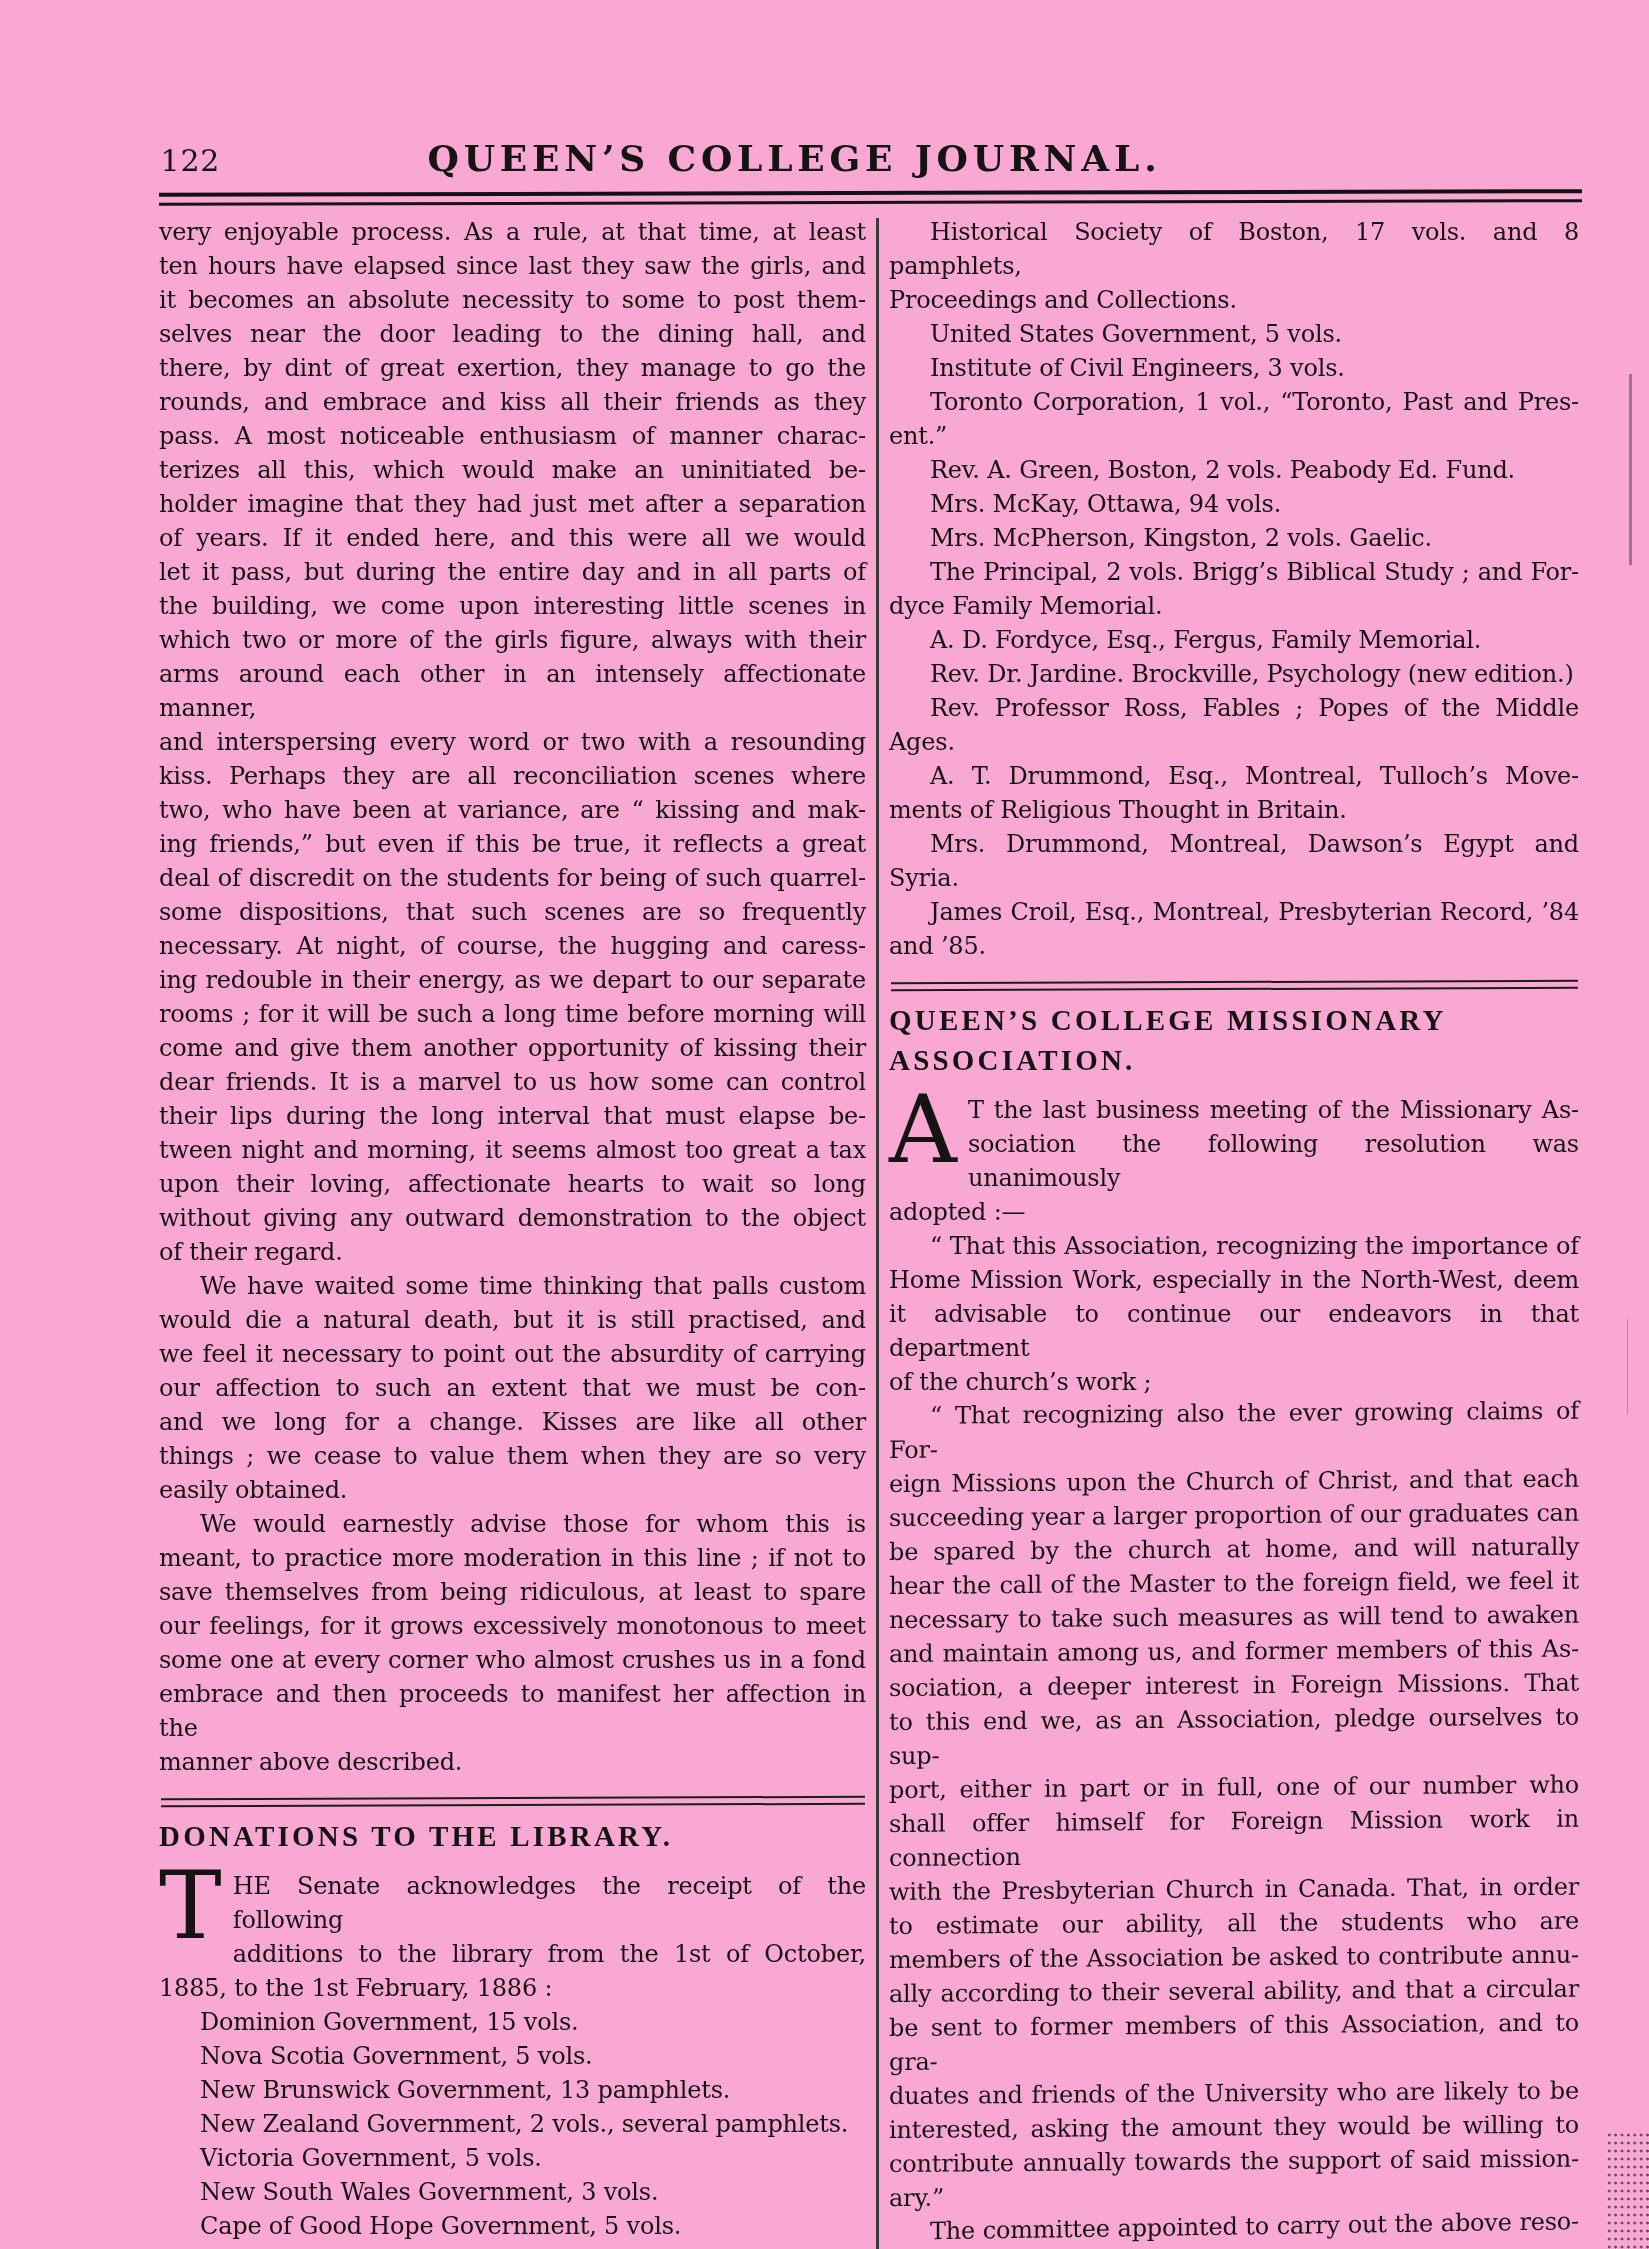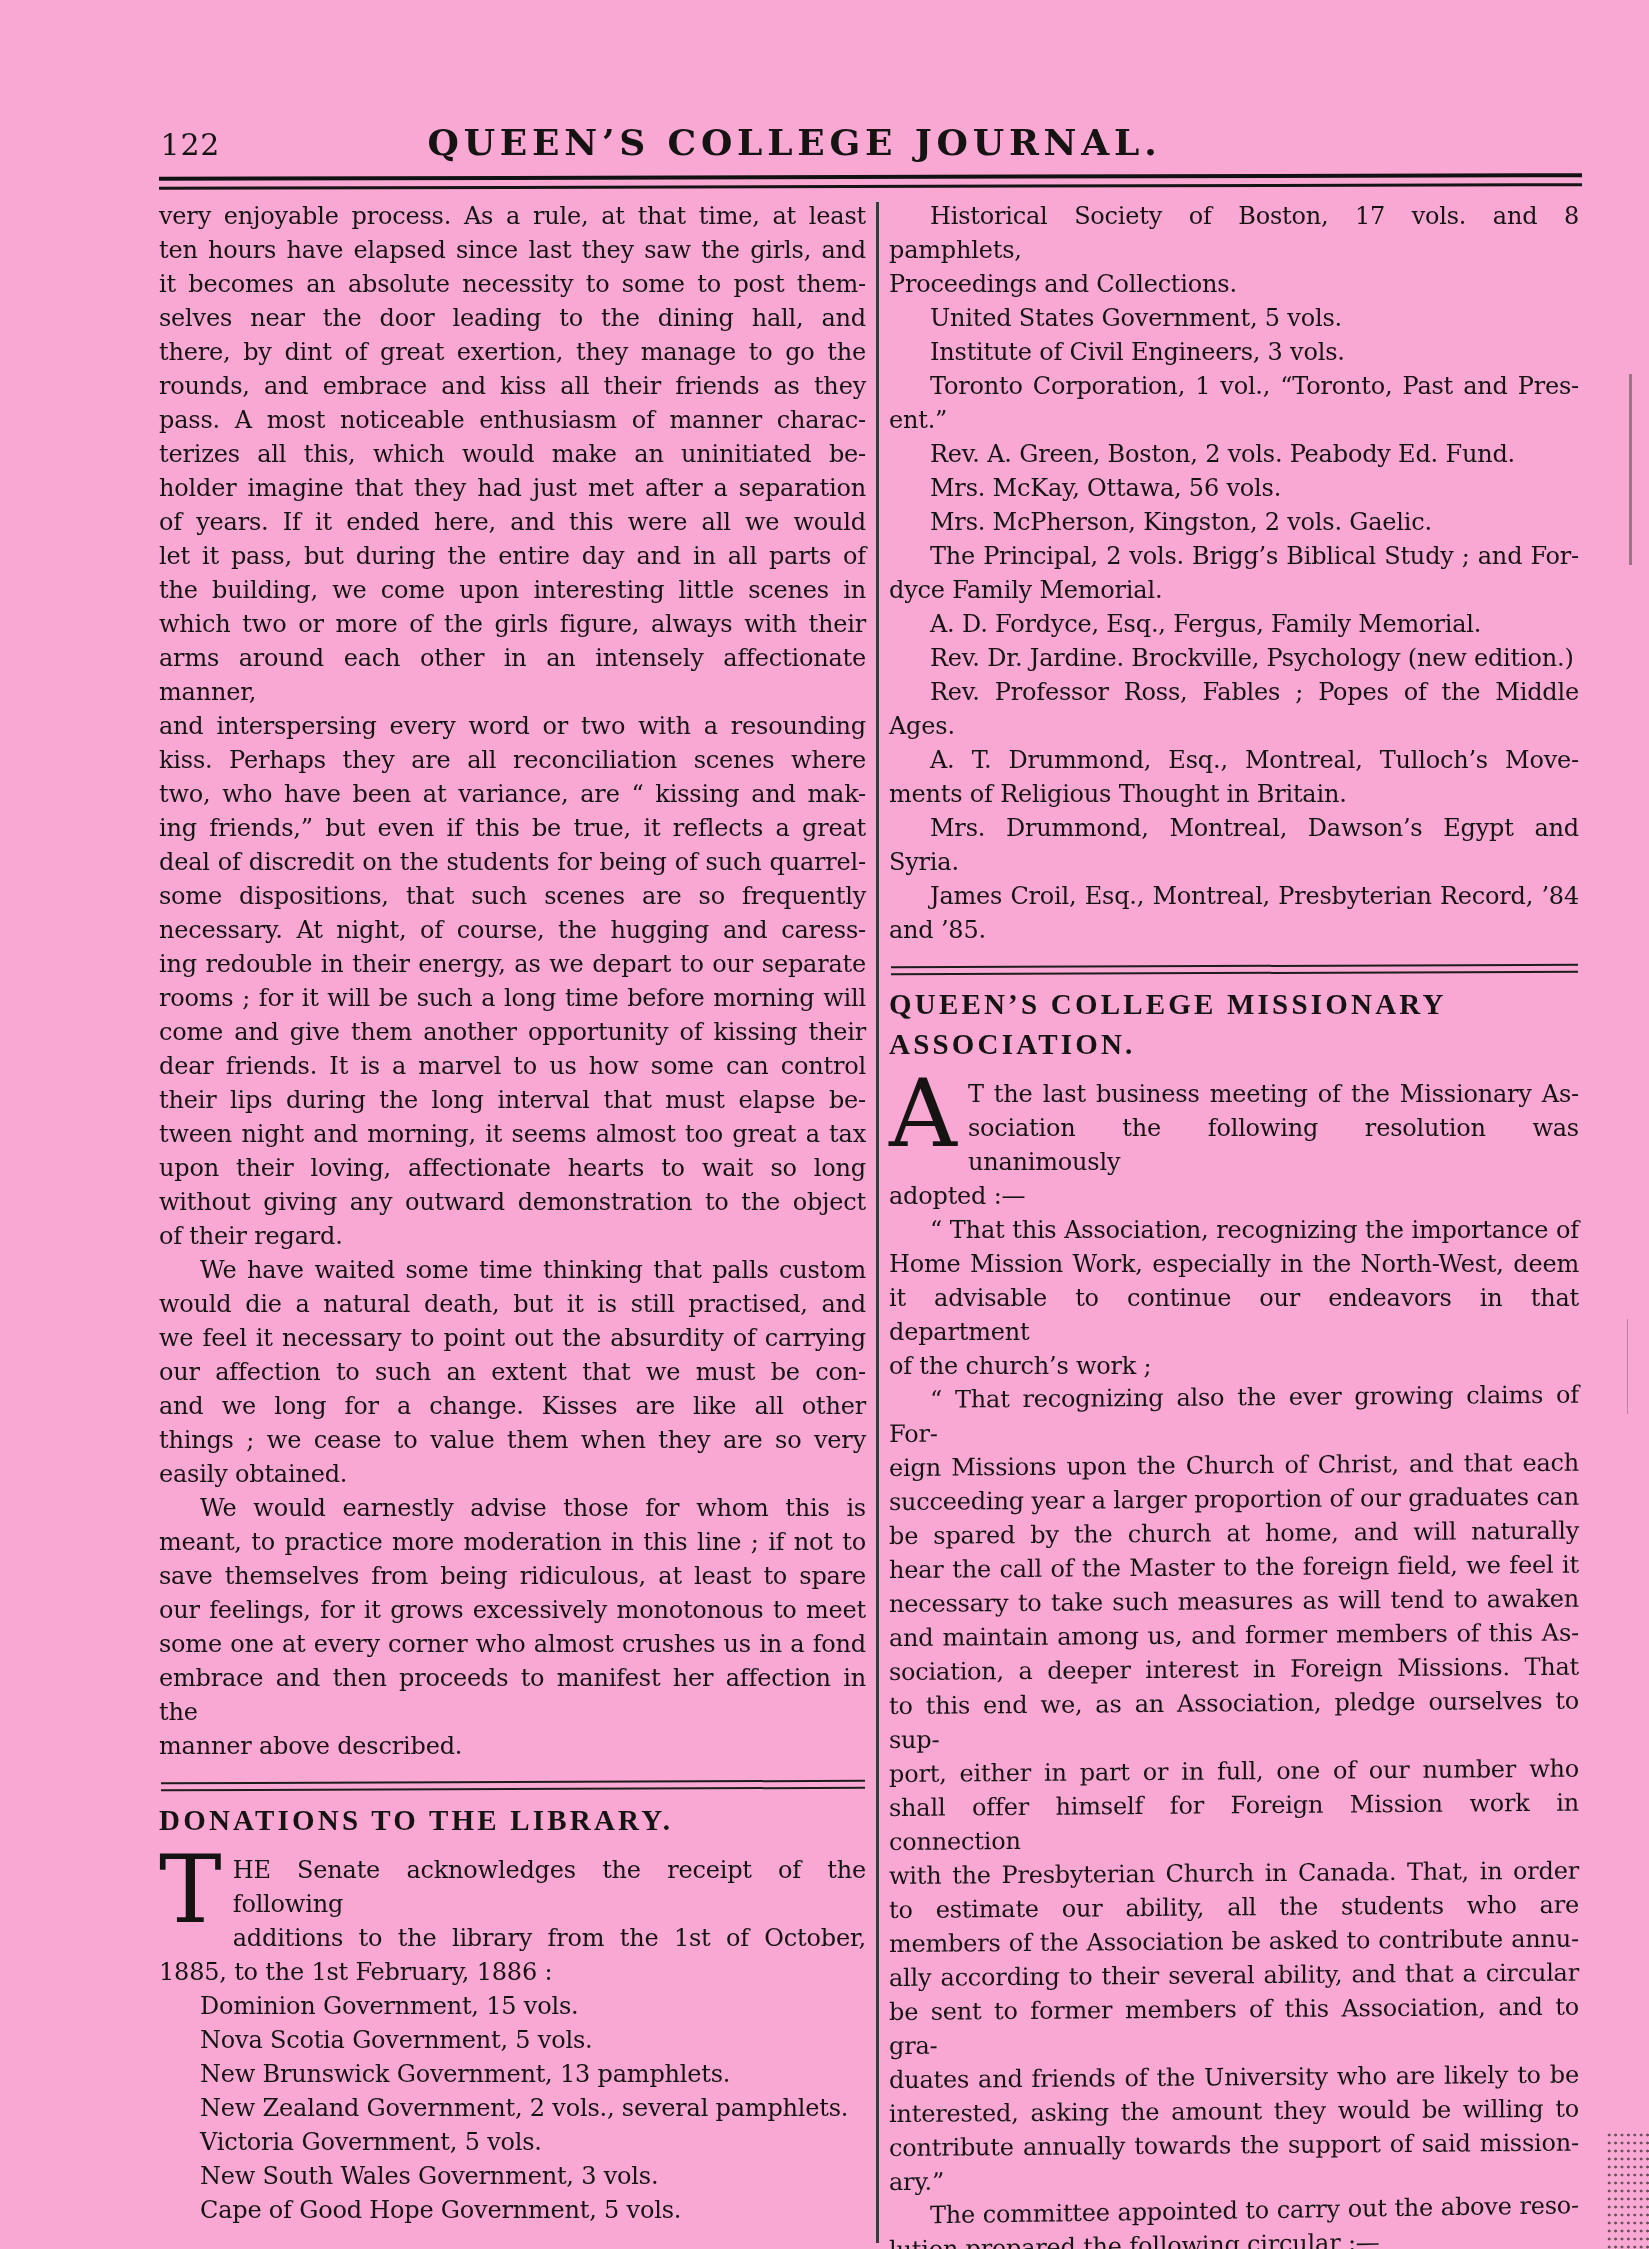--- a/index.html
+++ b/index.html
@@ -6,21 +6,21 @@
   .page{
     position:relative;width:1649px;height:2250px;background:#f9a8d4;
     font-family:"DejaVu Serif","Liberation Serif",serif;color:#151413;
     overflow:hidden;
   }
   .content{position:absolute;left:159px;top:119px;width:1423px;}
   .masthead{position:relative;height:51px;}
   .page-number{position:absolute;left:1.6px;top:8px;font-size:30px;letter-spacing:0.8px;}
   .journal-title{
     text-align:center;font-size:36px;font-weight:bold;letter-spacing:4.8px;
-    transform:translateX(-76px);padding-top:1.6px;
+    transform:translateX(-76px);padding-top:1.6px;margin-top:16px;
   }
   .head-rule{margin-top:4.8px;height:6.4px;border-top:4px solid #121212;border-bottom:3.2px solid #141414;transform:rotate(-0.15deg);}
   .columns{display:flex;margin-top:11px;align-items:stretch;}
   .col{font-size:24px;line-height:34px;}
   .col.left{width:707px;}
   .col.right{width:690px;}
   .col-divider{width:2.4px;background:#3a3a38;margin:3.2px 10.3px 24px 10.3px;}
   .ln{text-align:justify;text-align-last:justify;text-justify:inter-word;letter-spacing:-0.2px;}
   .ln.last{text-align-last:left;}
   .ln.ind{text-indent:41px;}
@@ -136,21 +136,21 @@
 
       <section class="col right">
         <div class="list">
             <div class="ln ind">Historical Society of Boston, 17 vols. and 8 pamphlets,</div>
             <div class="ln last">Proceedings and Collections.</div>
             <div class="ln ind last">United States Government, 5 vols.</div>
             <div class="ln ind last">Institute of Civil Engineers, 3 vols.</div>
             <div class="ln ind">Toronto Corporation, 1 vol., “Toronto, Past and Pres-</div>
             <div class="ln last">ent.”</div>
             <div class="ln ind last">Rev. A. Green, Boston, 2 vols. Peabody Ed. Fund.</div>
-            <div class="ln ind last">Mrs. McKay, Ottawa, 56 vols.</div>
+            <div class="ln ind last">Mrs. McKay, Ottawa, 94 vols.</div>
             <div class="ln ind last">Mrs. McPherson, Kingston, 2 vols. Gaelic.</div>
             <div class="ln ind">The Principal, 2 vols. Brigg’s Biblical Study ; and For-</div>
             <div class="ln last">dyce Family Memorial.</div>
             <div class="ln ind last">A. D. Fordyce, Esq., Fergus, Family Memorial.</div>
             <div class="ln ind last">Rev. Dr. Jardine. Brockville, Psychology (new edition.)</div>
             <div class="ln ind">Rev. Professor Ross, Fables ; Popes of the Middle</div>
             <div class="ln last">Ages.</div>
             <div class="ln ind">A. T. Drummond, Esq., Montreal, Tulloch’s Move-</div>
             <div class="ln last">ments of Religious Thought in Britain.</div>
             <div class="ln ind last">Mrs. Drummond, Montreal, Dawson’s Egypt and Syria.</div>

